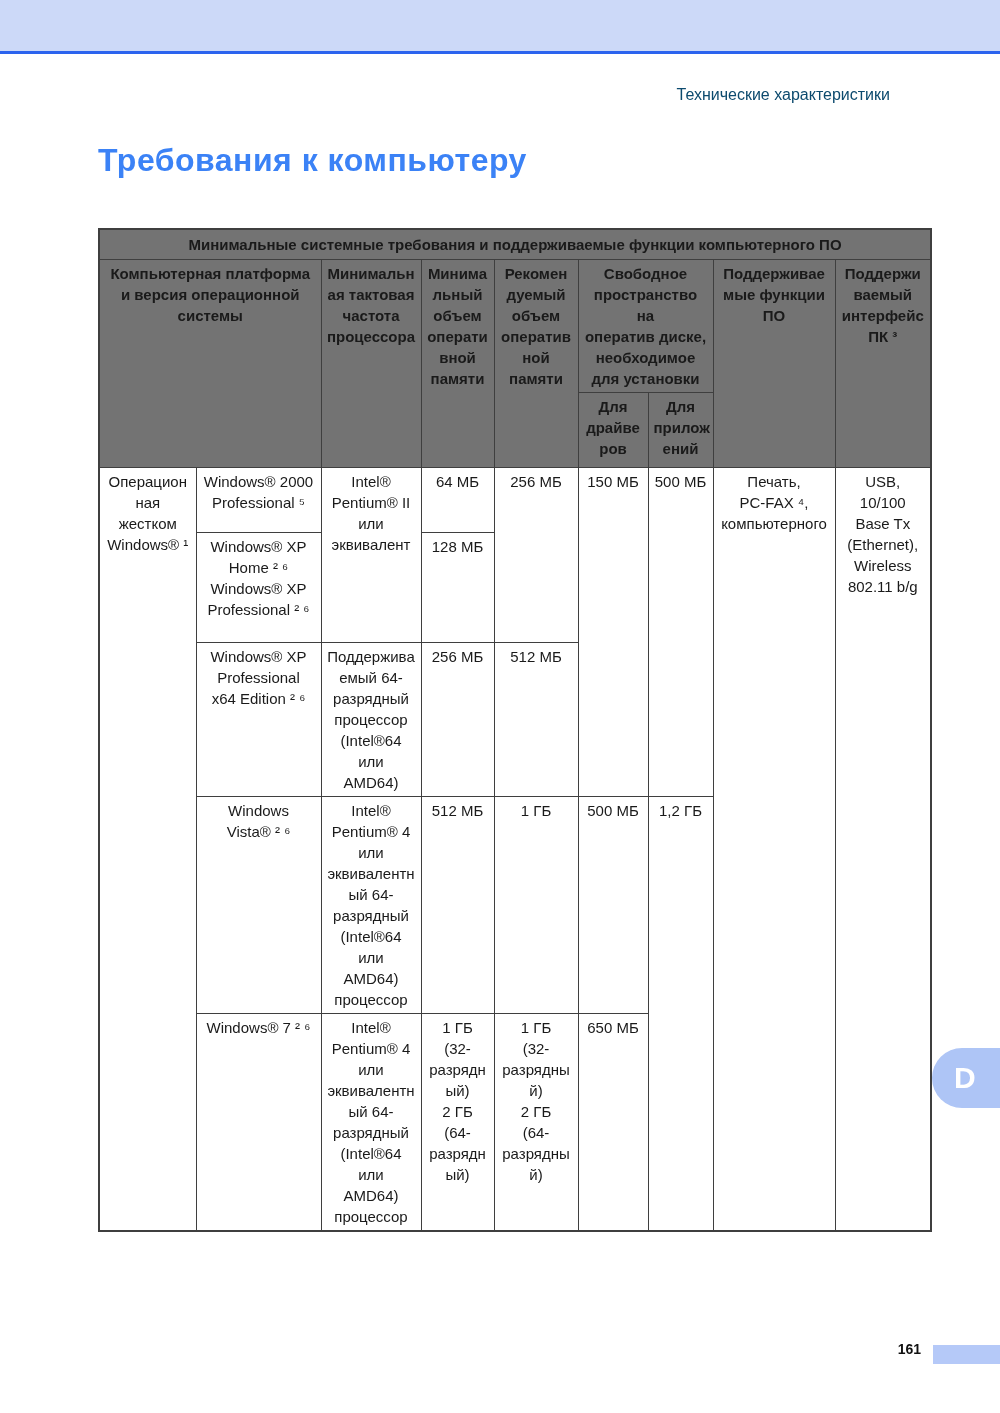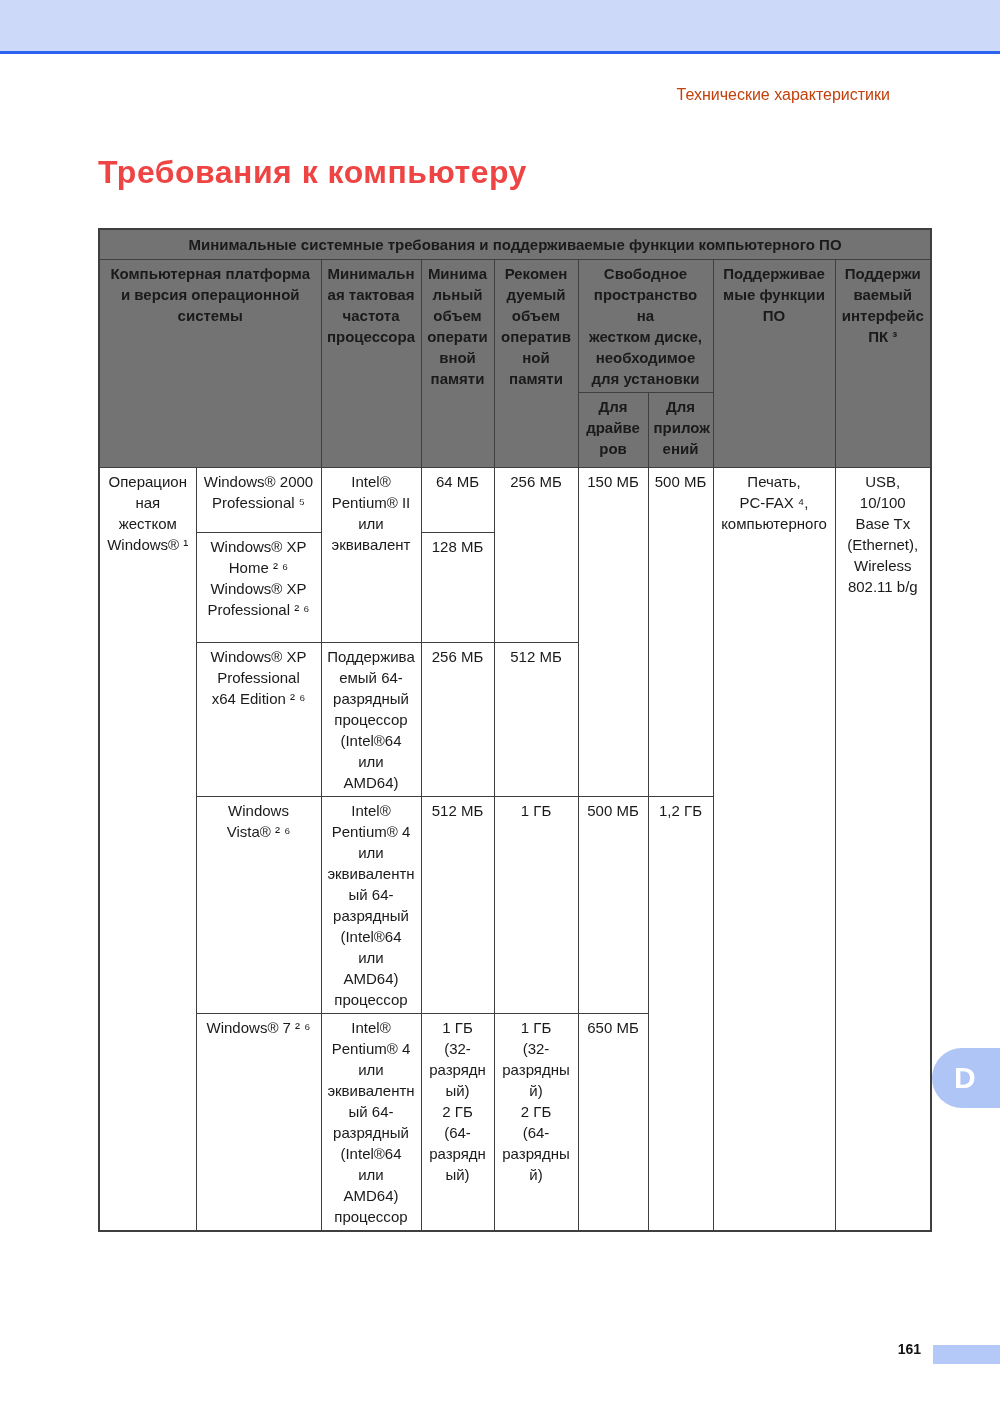--- a/index.html
+++ b/index.html
@@ -18,29 +18,29 @@
     left: 0; top: 0;
     width: 1000px; height: 54px;
     background: #ccd9f8;
     border-bottom: 3px solid #2b63ee;
   }
   .running-head {
     position: absolute;
     top: 86px;
     right: 110px;
     font-size: 16px;
-    color: #c2410c;
+    color: #0c4a6e;
   }
   .title {
     position: absolute;
     left: 98px;
-    top: 154px;
+    top: 142px;
     font-size: 32px;
     font-weight: bold;
-    color: #ef4444;
+    color: #3b82f6;
     letter-spacing: 0.5px;
   }
   table.req-table {
     position: absolute;
     left: 98px;
     top: 228px;
     width: 832px;
     table-layout: fixed;
     border-collapse: collapse;
     border: 2px solid #3f3f3f;
@@ -164,21 +164,21 @@
 вной
 памяти</th>
       <th rowspan="2">Рекомен
 дуемый
 объем
 оператив
 ной
 памяти</th>
       <th colspan="2">Свободное
 пространство на
-жестком диске,
+оператив диске,
 необходимое
 для установки</th>
       <th rowspan="2">Поддерживае
 мые функции
 ПО</th>
       <th rowspan="2">Поддержи
 ваемый
 интерфейс
 ПК ³</th>
     </tr>

